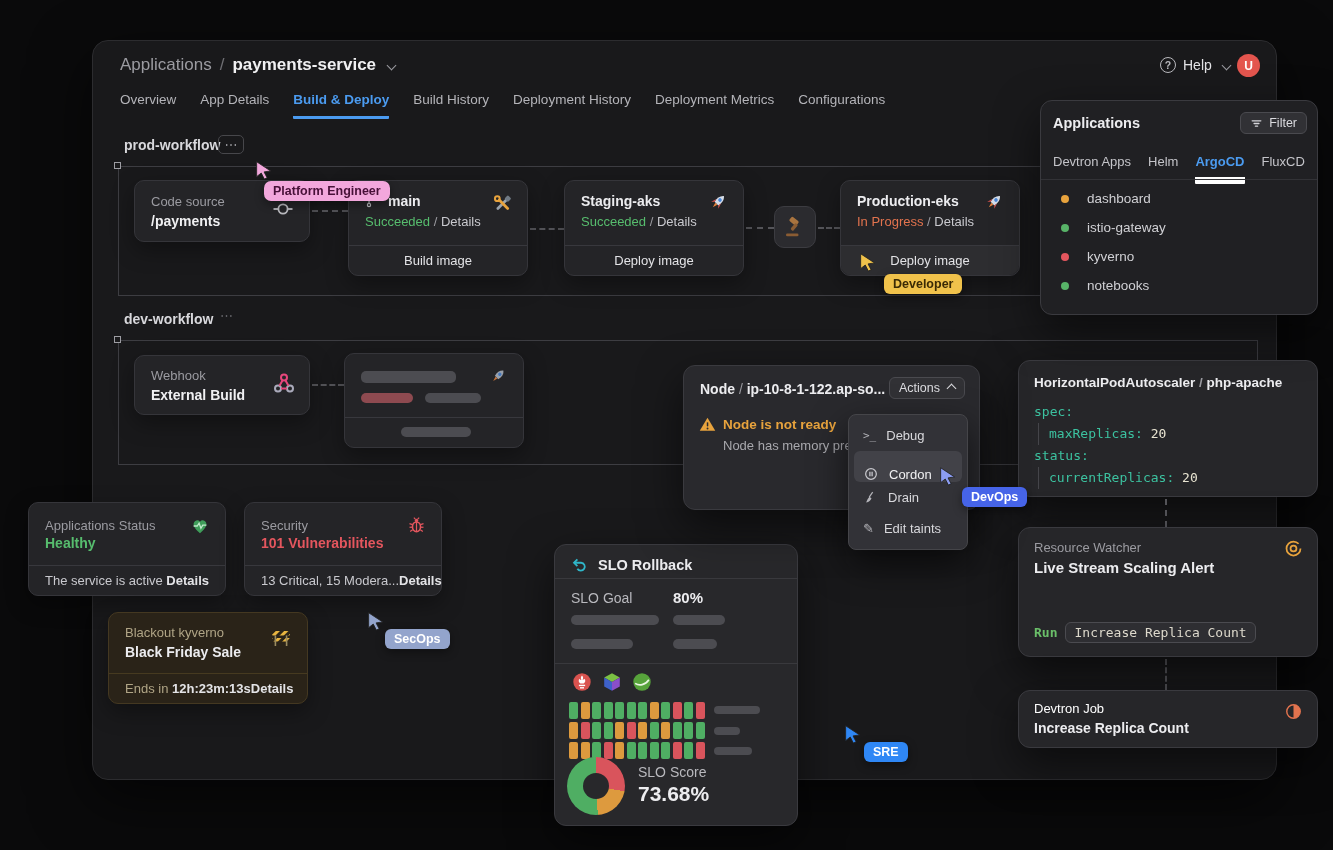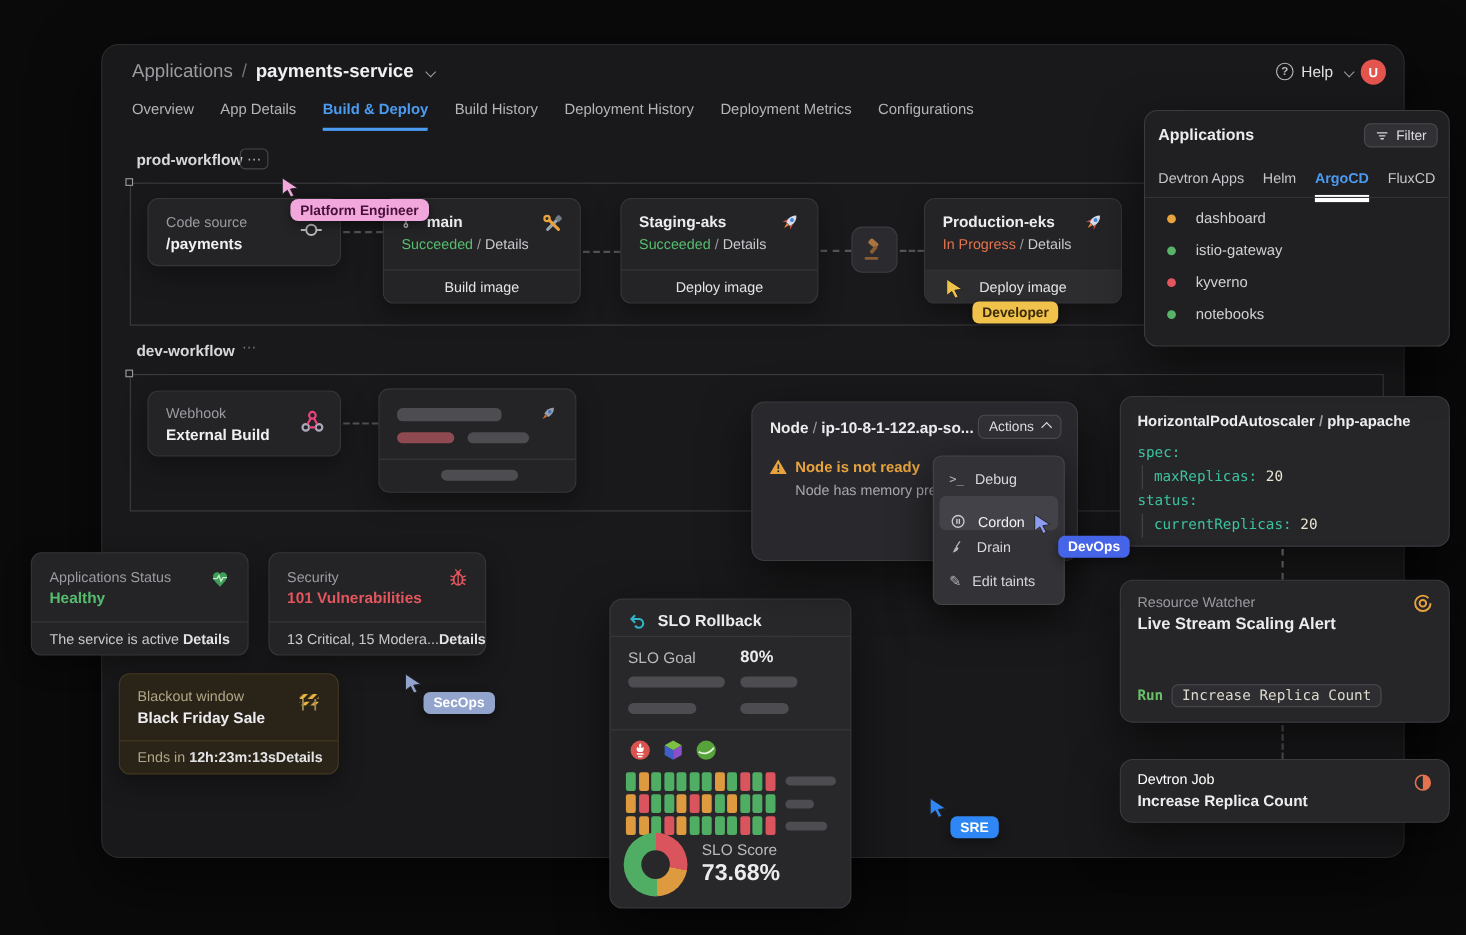--- a/index.html
+++ b/index.html
@@ -337,42 +337,42 @@
     <line x1="16.6" y1="14" x2="20" y2="14" stroke="#e4565e" stroke-width="1.4"></line>
     <line x1="16.4" y1="16.8" x2="19.2" y2="18.8" stroke="#e4565e" stroke-width="1.4"></line>
   </svg>
   <div class="cardfoot split">
     <span style="color:#c9c9ce; white-space:nowrap;">13 Critical, 15 Modera...</span>
     <span class="bold">Details</span>
   </div>
 </div>
 
 <div class="card" style="left:108px; top:612px; width:200px; height:92px; background:#2a2318; border-color:#443821;">
-  <div class="abs" style="left:16px; top:12px; font-size:13px; color:#b0a586;">Blackout window</div>
+  <div class="abs" style="left:16px; top:12px; font-size:13px; color:#b0a586;">Blackout kyverno</div>
   <div class="abs" style="left:16px; top:31px; font-size:14px; font-weight:bold;">Black Friday Sale</div>
   <svg class="abs" style="right:14px; top:12px;" width="24" height="24" viewBox="0 0 24 24">
     <defs>
       <pattern id="bstripe" width="6" height="6" patternUnits="userSpaceOnUse" patternTransform="rotate(45)">
         <rect width="6" height="6" fill="#e8b540"></rect>
           <rect width="3" height="6" fill="#2b2417"></rect>
       </pattern>
     </defs>
     <rect x="3" y="6" width="18" height="4.4" rx="1" fill="url(#bstripe)"></rect>
     <rect x="3" y="13" width="18" height="3.4" rx="1" fill="url(#bstripe)"></rect>
     <line x1="6.4" y1="10.4" x2="6.4" y2="21" stroke="#9b8c60" stroke-width="1.6"></line>
     <line x1="17.6" y1="10.4" x2="17.6" y2="21" stroke="#9b8c60" stroke-width="1.6"></line>
   </svg>
   <div class="cardfoot split" style="border-top-color:#463a20;">
     <span style="white-space:nowrap;"><span style="color:#b0a586;">Ends in</span>
     <span class="bold">12h:23m:13s</span></span>
     <span class="bold">Details</span>
   </div>
 </div>
 
-<div class="panel" style="left:554px; top:544px; width:220px; height:282px; background:#28282b; z-index:15;text-align:right;">
+<div class="panel" style="left:554px; top:544px; width:244px; height:282px; background:#28282b; z-index:15;text-align:right;">
   <div class="abs" style="left:16px; top:11px; display:flex; align-items:center; gap:9px;">
     <svg width="18" height="18" viewBox="0 0 24 24">
       <path d="M8.5 4.5 L4 9 L8.5 13.5" fill="none" stroke="#2fb6c9" stroke-width="2.4"></path>
       <path d="M4 9 H13.5 a5.3 5.3 0 1 1 -5 8" fill="none" stroke="#2fb6c9" stroke-width="2.4"></path>
     </svg>
     <span style="font-size:14.5px; font-weight:bold;">SLO Rollback</span>
   </div>
   <div class="divline" style="top:33px; border-top-color:#39393d;"></div>
   <div class="abs" style="left:16px; top:45px; font-size:14px; color:#b9b9be;">SLO Goal</div>
   <div class="abs" style="left:118px; top:44px; font-size:15px; font-weight:bold;">80%</div>

